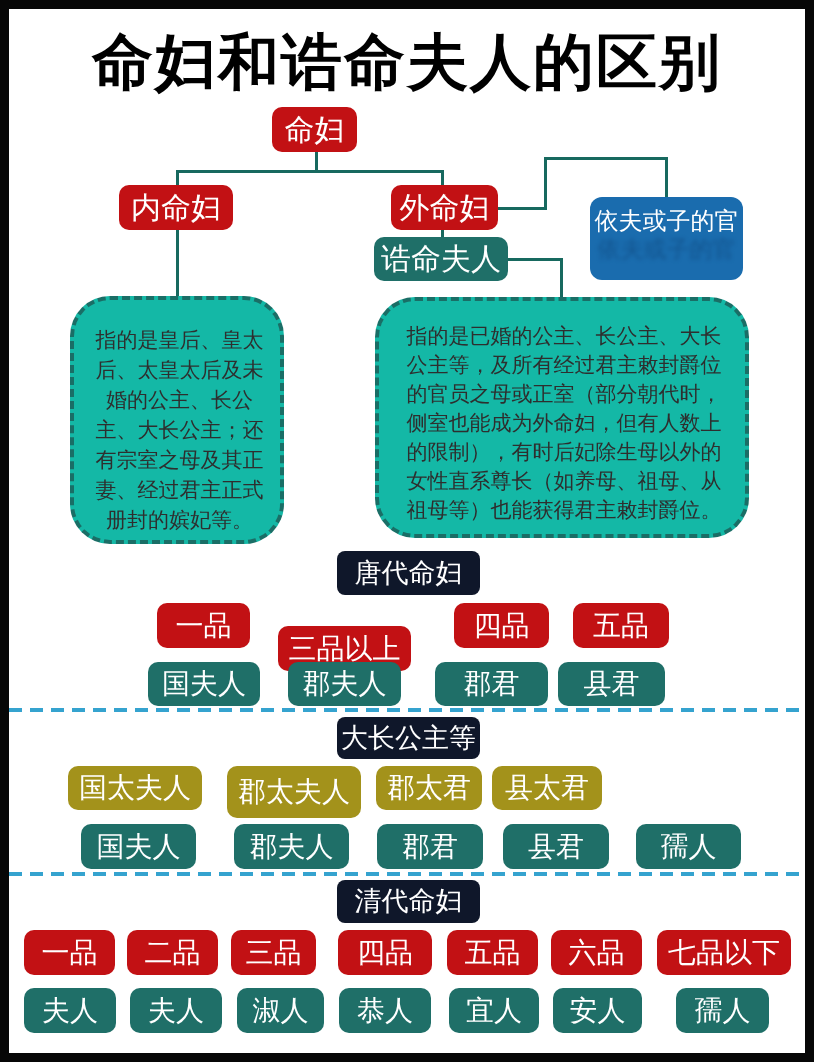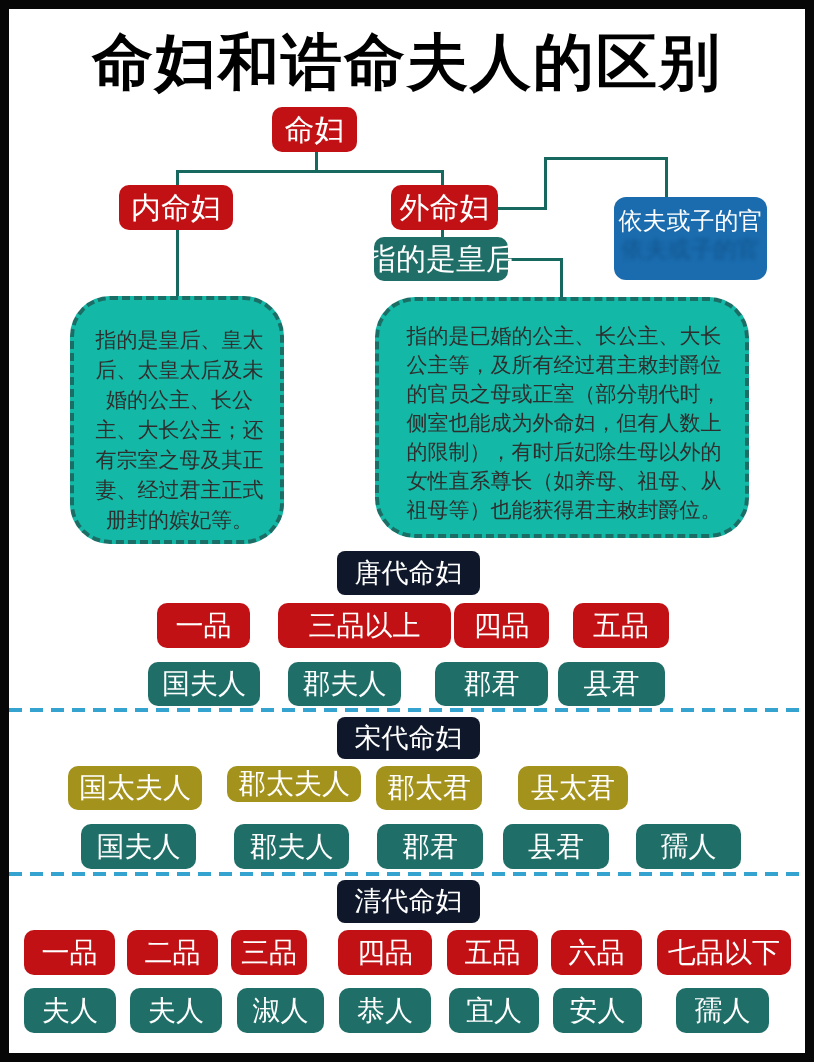--- a/index.html
+++ b/index.html
@@ -34,21 +34,21 @@
     border-radius:10px;
     font-size:28px;
     line-height:1;
     z-index:3;
     white-space:nowrap;
   }
   .red{background:#C21114;}
   .teal{background:#1F6F68;}
   .green{background:#0f172a;}
   .olive{background:#A3921B;}
-  .blue{background:#1A6CAE;border-radius:12px;margin-left:24px;}
+  .blue{background:#1A6CAE;border-radius:12px;}
   .node{font-size:30px;}
   .bluebox{
     position:absolute;
     display:flex;flex-direction:column;align-items:center;
     padding-top:9px;
     color:#fff;z-index:3;
   }
   .bluebox .line1{font-size:24px;line-height:1.25;}
   .bluebox .ghost{
     font-size:23px;line-height:1.2;
@@ -90,59 +90,59 @@
   <div class="ln" style="left:498px;top:207px;width:49px;height:3px"></div>
   <div class="ln" style="left:544px;top:157px;width:3px;height:53px"></div>
   <div class="ln" style="left:544px;top:157px;width:124px;height:3px"></div>
   <div class="ln" style="left:665px;top:157px;width:3px;height:40px"></div>
   <div class="ln" style="left:508px;top:258px;width:55px;height:3px"></div>
   <div class="ln" style="left:560px;top:258px;width:3px;height:40px"></div>
 
   <div class="bx red node" style="left:272px;top:107px;width:85px;height:45px">命妇</div>
   <div class="bx red node" style="left:119px;top:185px;width:114px;height:45px">内命妇</div>
   <div class="bx red node" style="left:391px;top:185px;width:107px;height:45px">外命妇</div>
-  <div class="bx teal node" style="left:374px;top:237px;width:134px;height:44px">指的是皇后</div>
+  <div class="bx teal node" style="left:374px;top:237px;width:134px;height:44px">诰命夫人</div>
 
   <div class="bluebox blue" style="left:590px;top:197px;width:153px;height:74px">
     <div class="line1">依夫或子的官</div>
     <div class="ghost">依夫或子的官</div>
   </div>
 
   <div class="desc desc-left" style="left:70px;top:296px;width:214px;height:248px">指的是皇后、皇太后、太皇太后及未婚的公主、长公主、大长公主；还有宗室之母及其正妻、经过君主正式册封的嫔妃等。</div>
   <div class="desc desc-right" style="left:375px;top:297px;width:374px;height:241px">指的是已婚的公主、长公主、大长公主等，及所有经过君主敕封爵位的官员之母或正室（部分朝代时，侧室也能成为外命妇，但有人数上的限制），有时后妃除生母以外的女性直系尊长（如养母、祖母、从祖母等）也能获得君主敕封爵位。</div>
 
   <div class="bx green" style="left:337px;top:551px;width:143px;height:44px;font-size:27px;border-radius:8px">唐代命妇</div>
   <div class="bx red" style="left:157px;top:603px;width:93px;height:45px">一品</div>
-  <div class="bx red" style="left:278px;top:603px;width:173px;height:45px">三品以上</div>
+  <div class="bx red" style="left:278px;top:626px;width:133px;height:45px">三品以上</div>
   <div class="bx red" style="left:454px;top:603px;width:95px;height:45px">四品</div>
   <div class="bx red" style="left:573px;top:603px;width:96px;height:45px">五品</div>
   <div class="bx teal" style="left:148px;top:662px;width:112px;height:44px">国夫人</div>
   <div class="bx teal" style="left:288px;top:662px;width:113px;height:44px">郡夫人</div>
   <div class="bx teal" style="left:435px;top:662px;width:113px;height:44px">郡君</div>
   <div class="bx teal" style="left:558px;top:662px;width:107px;height:44px">县君</div>
 
   <div class="sep" style="top:708px"></div>
 
-  <div class="bx green" style="left:337px;top:717px;width:143px;height:42px;font-size:27px;border-radius:8px">宋代命妇</div>
+  <div class="bx green" style="left:337px;top:717px;width:143px;height:42px;font-size:27px;border-radius:8px">大长公主等</div>
   <div class="bx olive" style="left:68px;top:766px;width:134px;height:44px">国太夫人</div>
-  <div class="bx olive" style="left:227px;top:766px;width:134px;height:36px">郡太夫人</div>
+  <div class="bx olive" style="left:227px;top:766px;width:134px;height:52px">郡太夫人</div>
   <div class="bx olive" style="left:376px;top:766px;width:106px;height:44px">郡太君</div>
-  <div class="bx olive" style="left:518px;top:766px;width:110px;height:44px">县太君</div>
+  <div class="bx olive" style="left:492px;top:766px;width:110px;height:44px">县太君</div>
   <div class="bx teal" style="left:81px;top:824px;width:115px;height:45px">国夫人</div>
   <div class="bx teal" style="left:234px;top:824px;width:115px;height:45px">郡夫人</div>
   <div class="bx teal" style="left:377px;top:824px;width:106px;height:45px">郡君</div>
   <div class="bx teal" style="left:503px;top:824px;width:106px;height:45px">县君</div>
   <div class="bx teal" style="left:636px;top:824px;width:105px;height:45px">孺人</div>
 
   <div class="sep" style="top:872px"></div>
 
   <div class="bx green" style="left:337px;top:880px;width:143px;height:43px;font-size:27px;border-radius:8px">清代命妇</div>
   <div class="bx red" style="left:24px;top:930px;width:91px;height:45px">一品</div>
   <div class="bx red" style="left:127px;top:930px;width:91px;height:45px">二品</div>
-  <div class="bx red" style="left:231px;top:930px;width:76px;height:45px">三品</div>
+  <div class="bx red" style="left:231px;top:930px;width:85px;height:45px">三品</div>
   <div class="bx red" style="left:338px;top:930px;width:94px;height:45px">四品</div>
   <div class="bx red" style="left:447px;top:930px;width:91px;height:45px">五品</div>
   <div class="bx red" style="left:551px;top:930px;width:91px;height:45px">六品</div>
   <div class="bx red" style="left:657px;top:930px;width:134px;height:45px">七品以下</div>
   <div class="bx teal" style="left:24px;top:988px;width:92px;height:45px">夫人</div>
   <div class="bx teal" style="left:130px;top:988px;width:92px;height:45px">夫人</div>
   <div class="bx teal" style="left:237px;top:988px;width:87px;height:45px">淑人</div>
   <div class="bx teal" style="left:339px;top:988px;width:92px;height:45px">恭人</div>
   <div class="bx teal" style="left:553px;top:988px;width:89px;height:45px">安人</div>
   <div class="bx teal" style="left:449px;top:988px;width:90px;height:45px">宜人</div>

